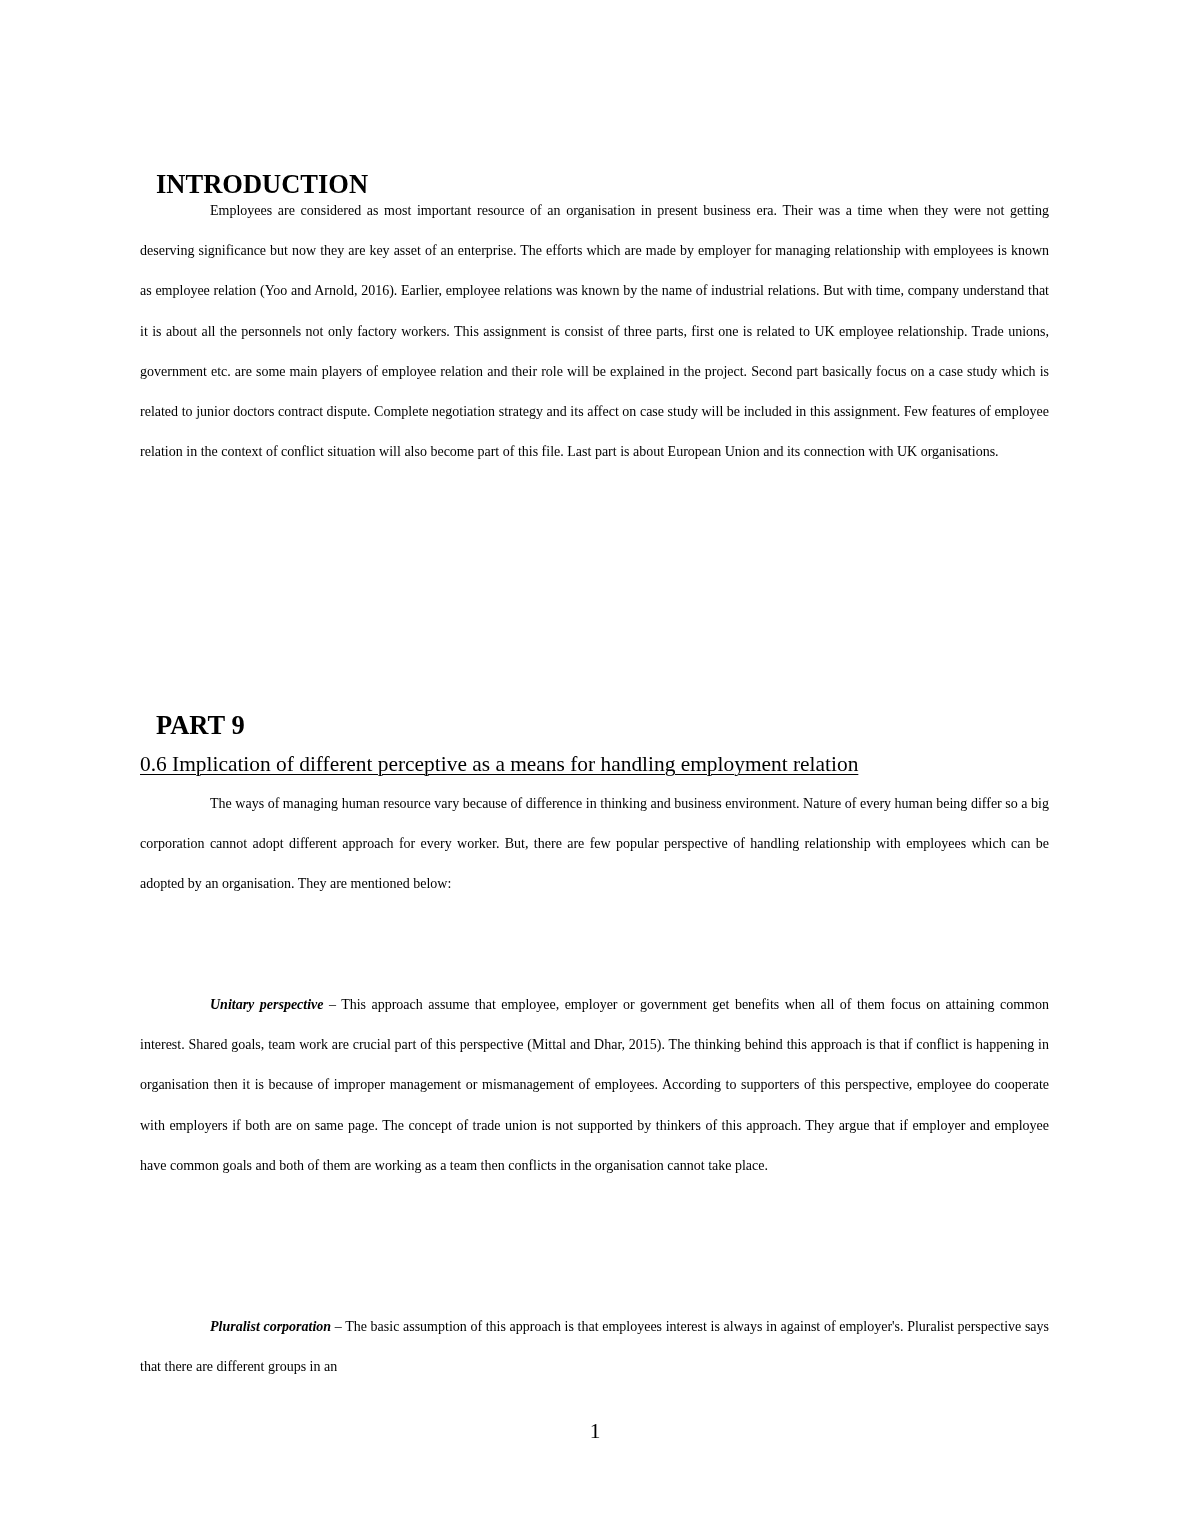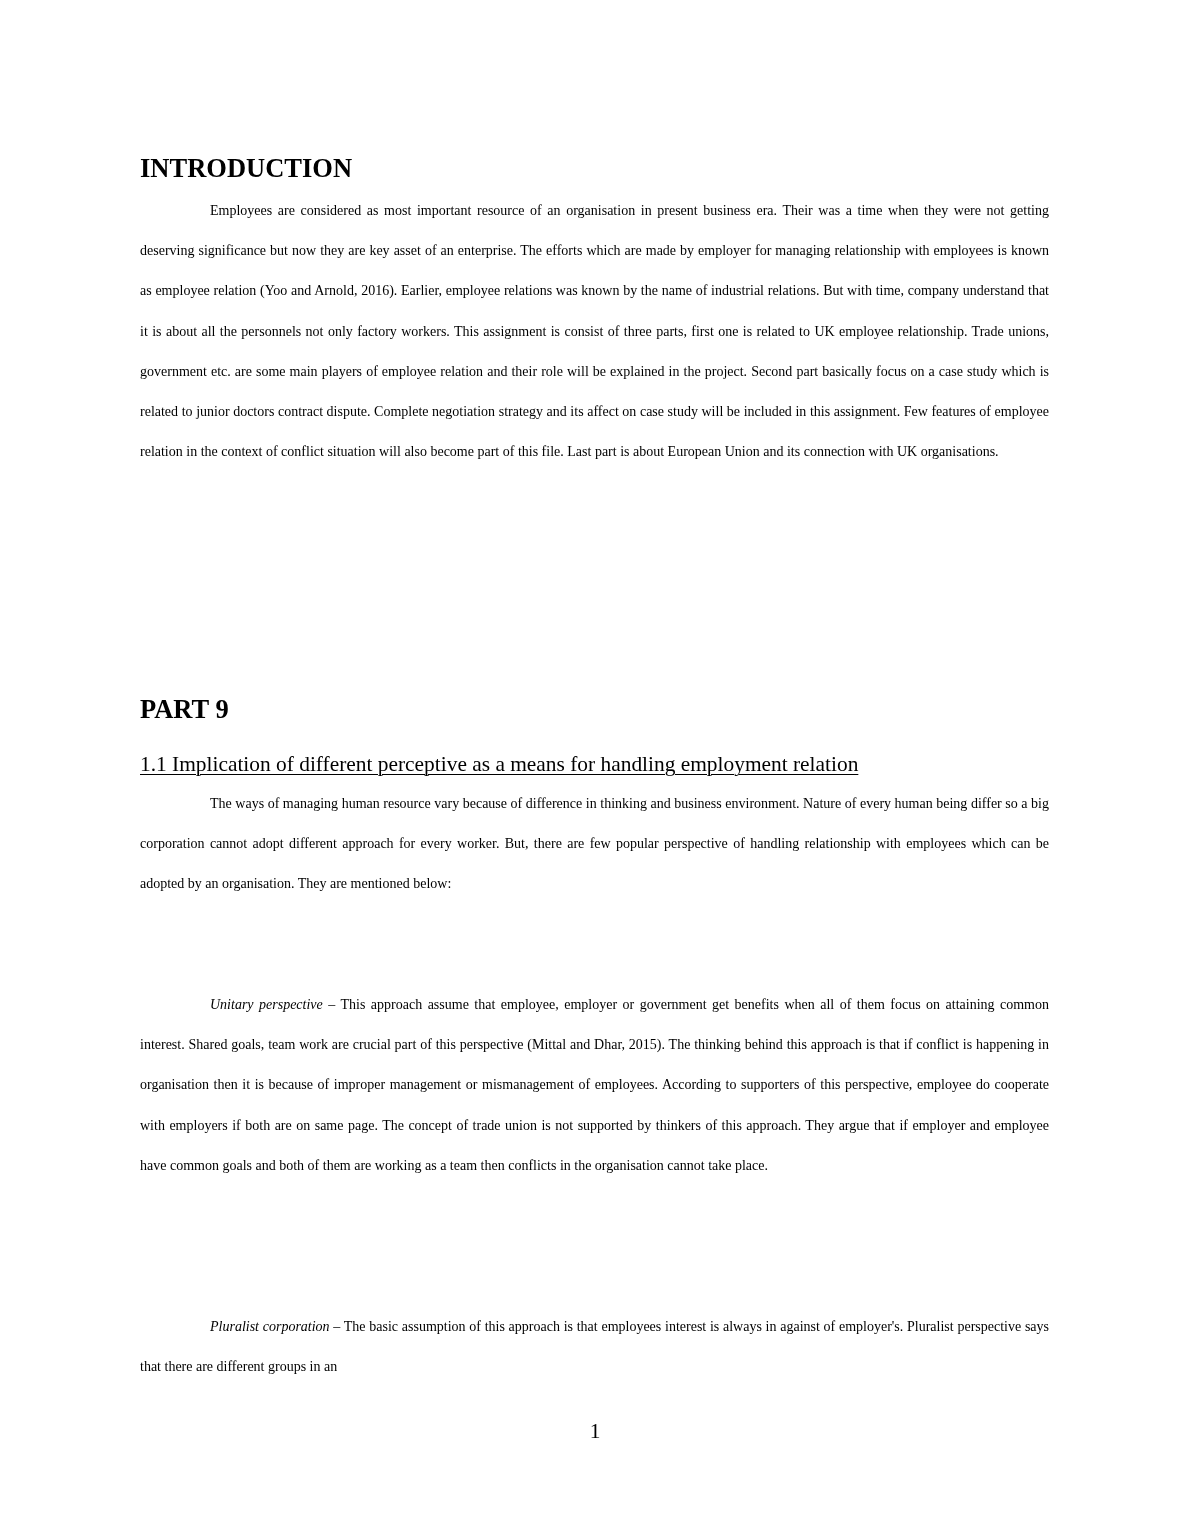--- a/index.html
+++ b/index.html
@@ -20,21 +20,21 @@
       left: 140px;
       top: 0;
       width: 909px;
     }
     .h1 {
       position: absolute;
       left: 0;
       font-weight: bold;
       font-size: 26.5px;
       line-height: 30px;
-      margin: 0;
+      margin: 16px;
       white-space: nowrap;
     }
     .para {
       position: absolute;
       left: 0;
       width: 909px;
       font-size: 14px;
       line-height: 40.2px;
       text-align: justify;
       margin: 0;
@@ -47,21 +47,21 @@
       position: absolute;
       left: 0;
       font-size: 21.4px;
       line-height: 30px;
       text-decoration: underline;
       text-underline-offset: 3px;
       text-decoration-thickness: 1px;
       white-space: nowrap;
       margin: 0;
     }
-    em { font-style: italic; }
+    em { font-style: italic; font-weight: bold; }
     .page-num {
       position: absolute;
       left: 0;
       width: 1190px;
       top: 1416px;
       text-align: center;
       font-size: 21.4px;
       line-height: 30px;
       font-family: "Liberation Serif", "DejaVu Serif", serif;
     }
@@ -70,21 +70,21 @@
 <body>
 
 <div class="page">
 
   <h1 class="h1" style="top:153px;">INTRODUCTION</h1>
 
   <p class="para" style="top:191px;"><span class="indent"></span><span>Employees are considered as most important resource of an organisation in present business era. Their was a time when they were not getting deserving significance but now they are key asset of an enterprise. The efforts which are made by employer for managing relationship with employees is known as employee relation (Yoo and Arnold, 2016). Earlier, employee relations was known by the name of industrial relations. But with time, company understand that it is about all the personnels not only factory workers. This assignment is consist of three parts, first one is related to UK employee relationship. Trade unions, government etc. are some main players of employee relation and their role will be explained in the project. Second part basically focus on a case study which is related to junior doctors contract dispute. Complete negotiation strategy and its affect on case study will be included in this assignment. Few features of employee relation in the context of conflict situation will also become part of this file. Last part is about European Union and its connection with UK organisations.</span></p>
 
   <h1 class="h1" style="top:694px;">PART 9</h1>
 
-  <p class="sub" style="top:749px;">1.1 Implication of different perceptive as a means for handling employment relation</p>
+  <p class="sub" style="top:749px;">0.6 Implication of different perceptive as a means for handling employment relation</p>
 
   <p class="para" style="top:784px;"><span class="indent"></span><span>The ways of managing human resource vary because of difference in thinking and business environment. Nature of every human being differ so a big corporation cannot adopt different approach for every worker. But, there are few popular perspective of handling relationship with employees which can be adopted by an organisation. They are mentioned below:</span></p>
 
   <p class="para" style="top:985px;"><span class="indent"></span><em>Unitary perspective</em><span> – This approach assume that employee, employer or government get benefits when all of them focus on attaining common interest. Shared goals, team work are crucial part of this perspective (Mittal and Dhar, 2015). The thinking behind this approach is that if conflict is happening in organisation then it is because of improper management or mismanagement of employees. According to supporters of this perspective, employee do cooperate with employers if both are on same page. The concept of trade union is not supported by thinkers of this approach. They argue that if employer and employee have common goals and both of them are working as a team then conflicts in the organisation cannot take place.</span></p>
 
   <p class="para" style="top:1307px;"><span class="indent"></span><em>Pluralist corporation</em><span> – The basic assumption of this approach is that employees interest is always in against of employer's. Pluralist perspective says that there are different groups in an</span></p>
 
 </div>
 
 <div class="page-num">1</div>

